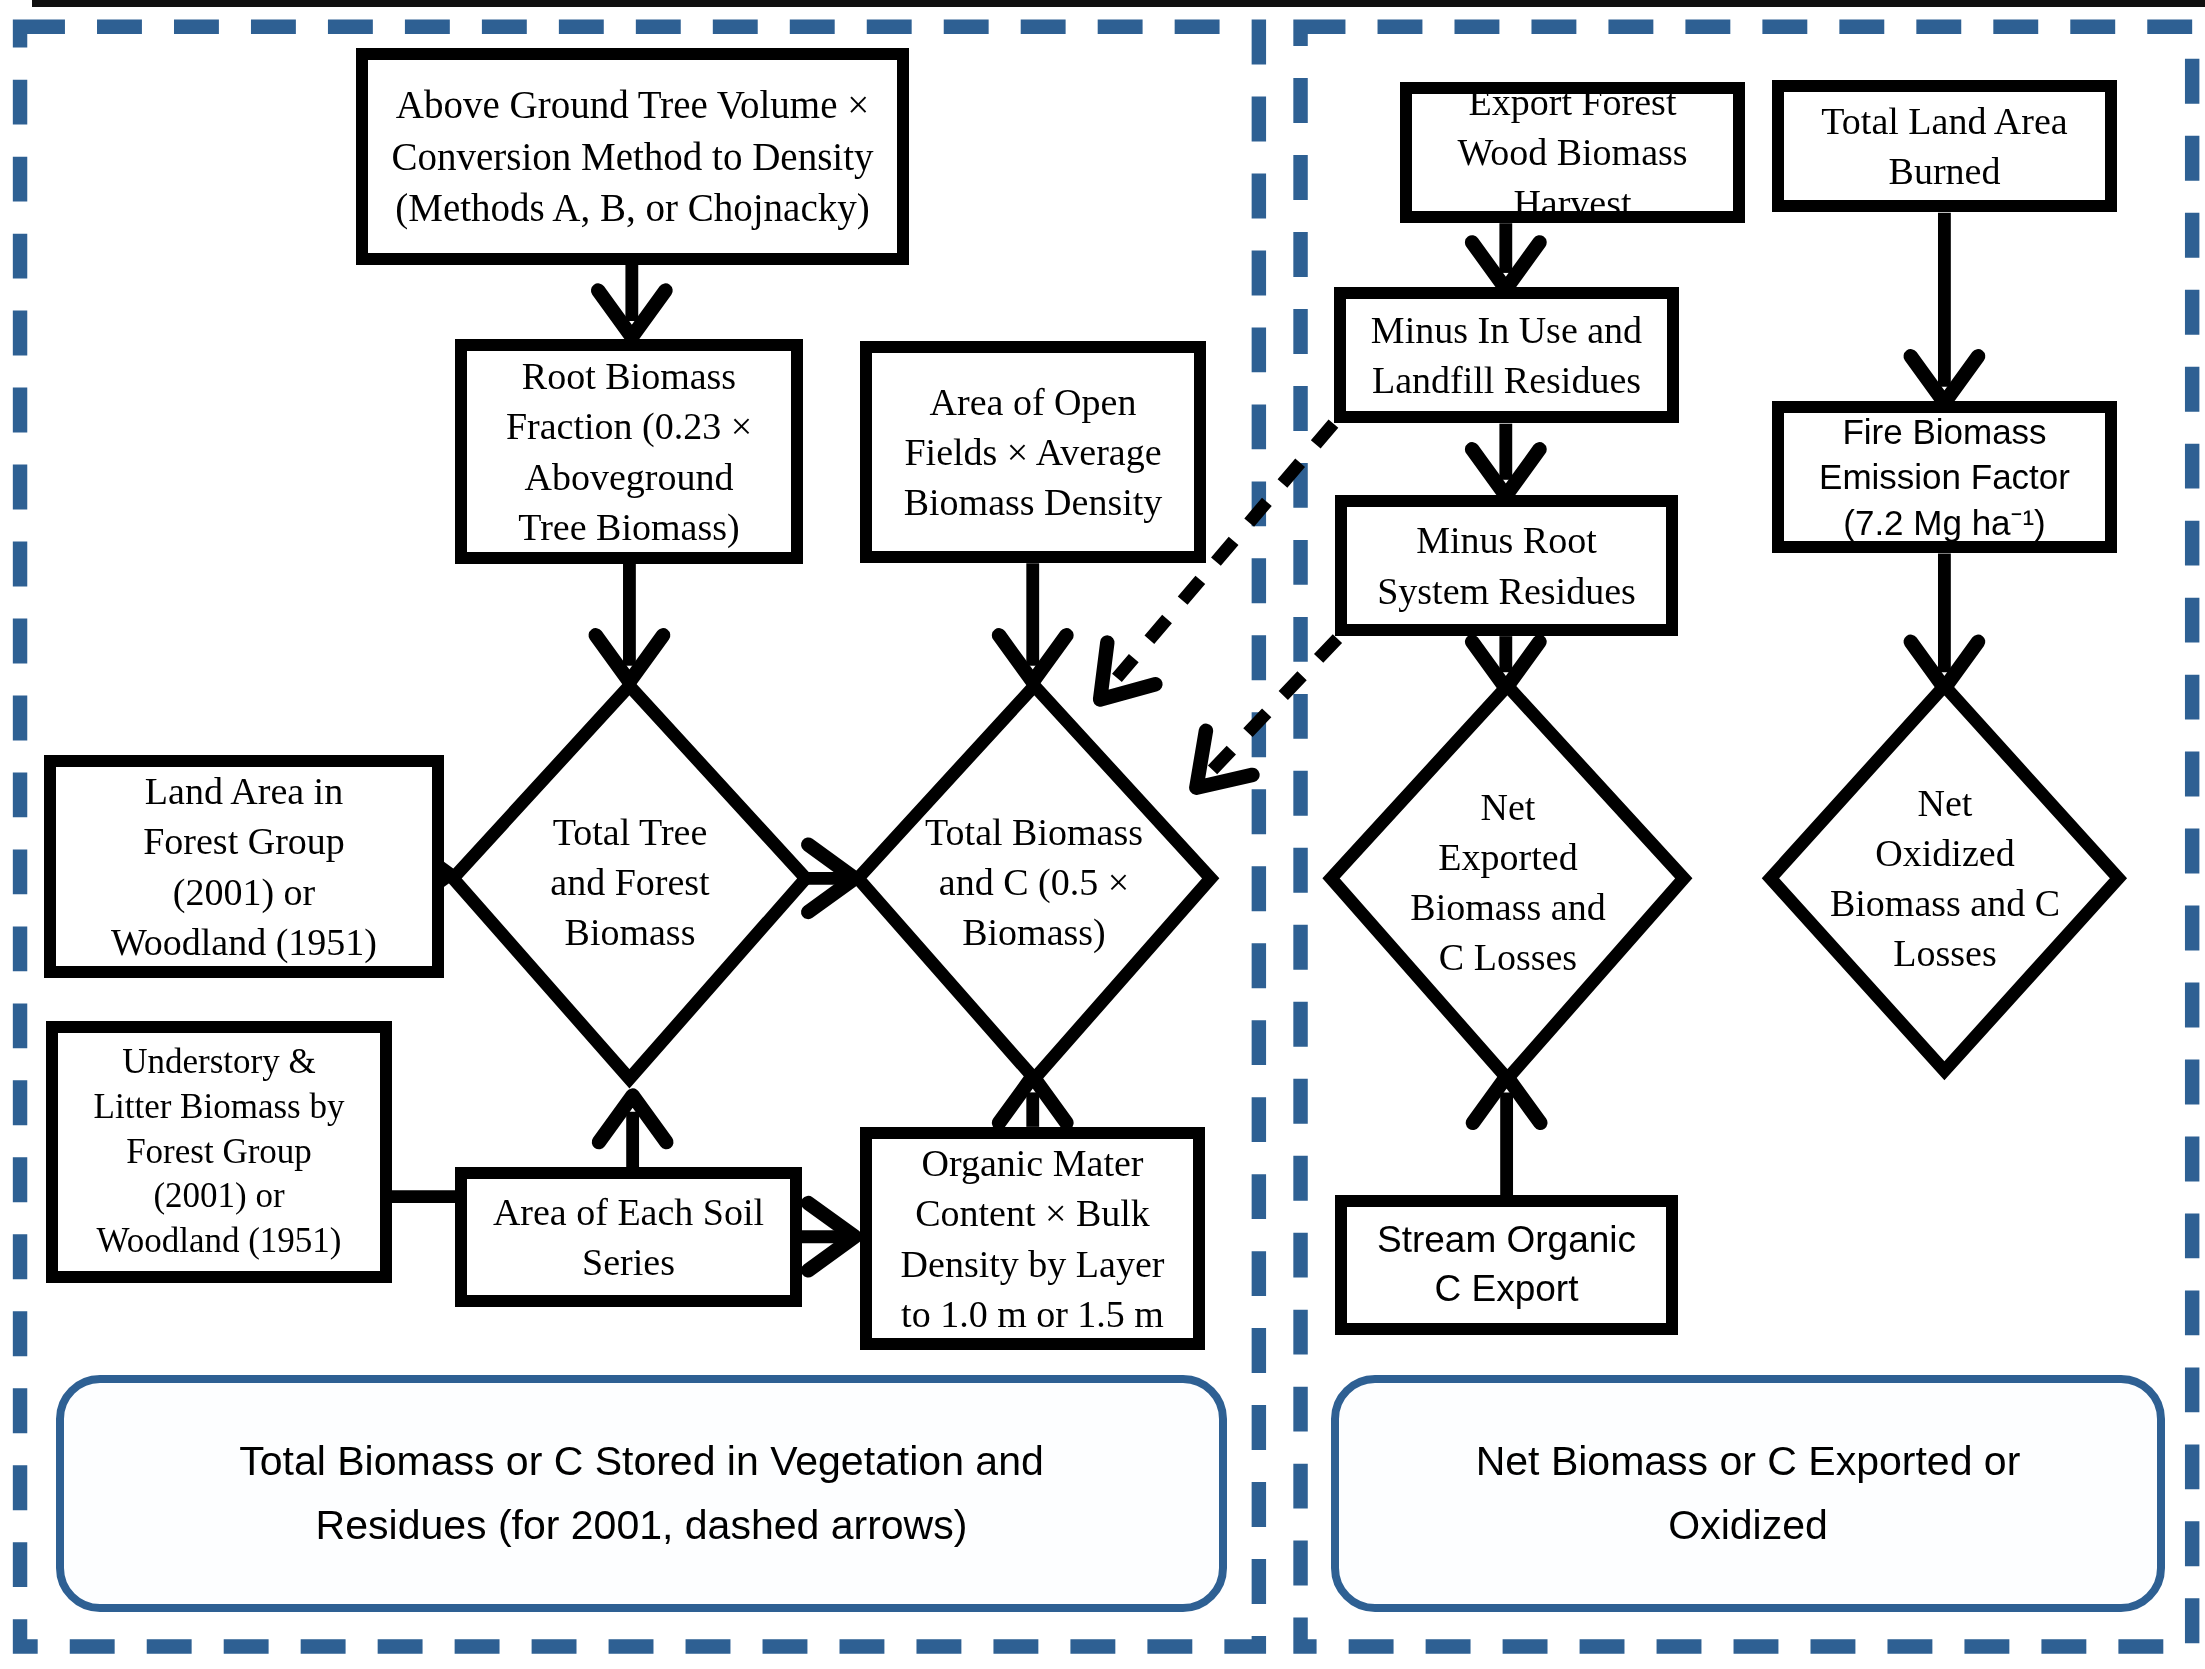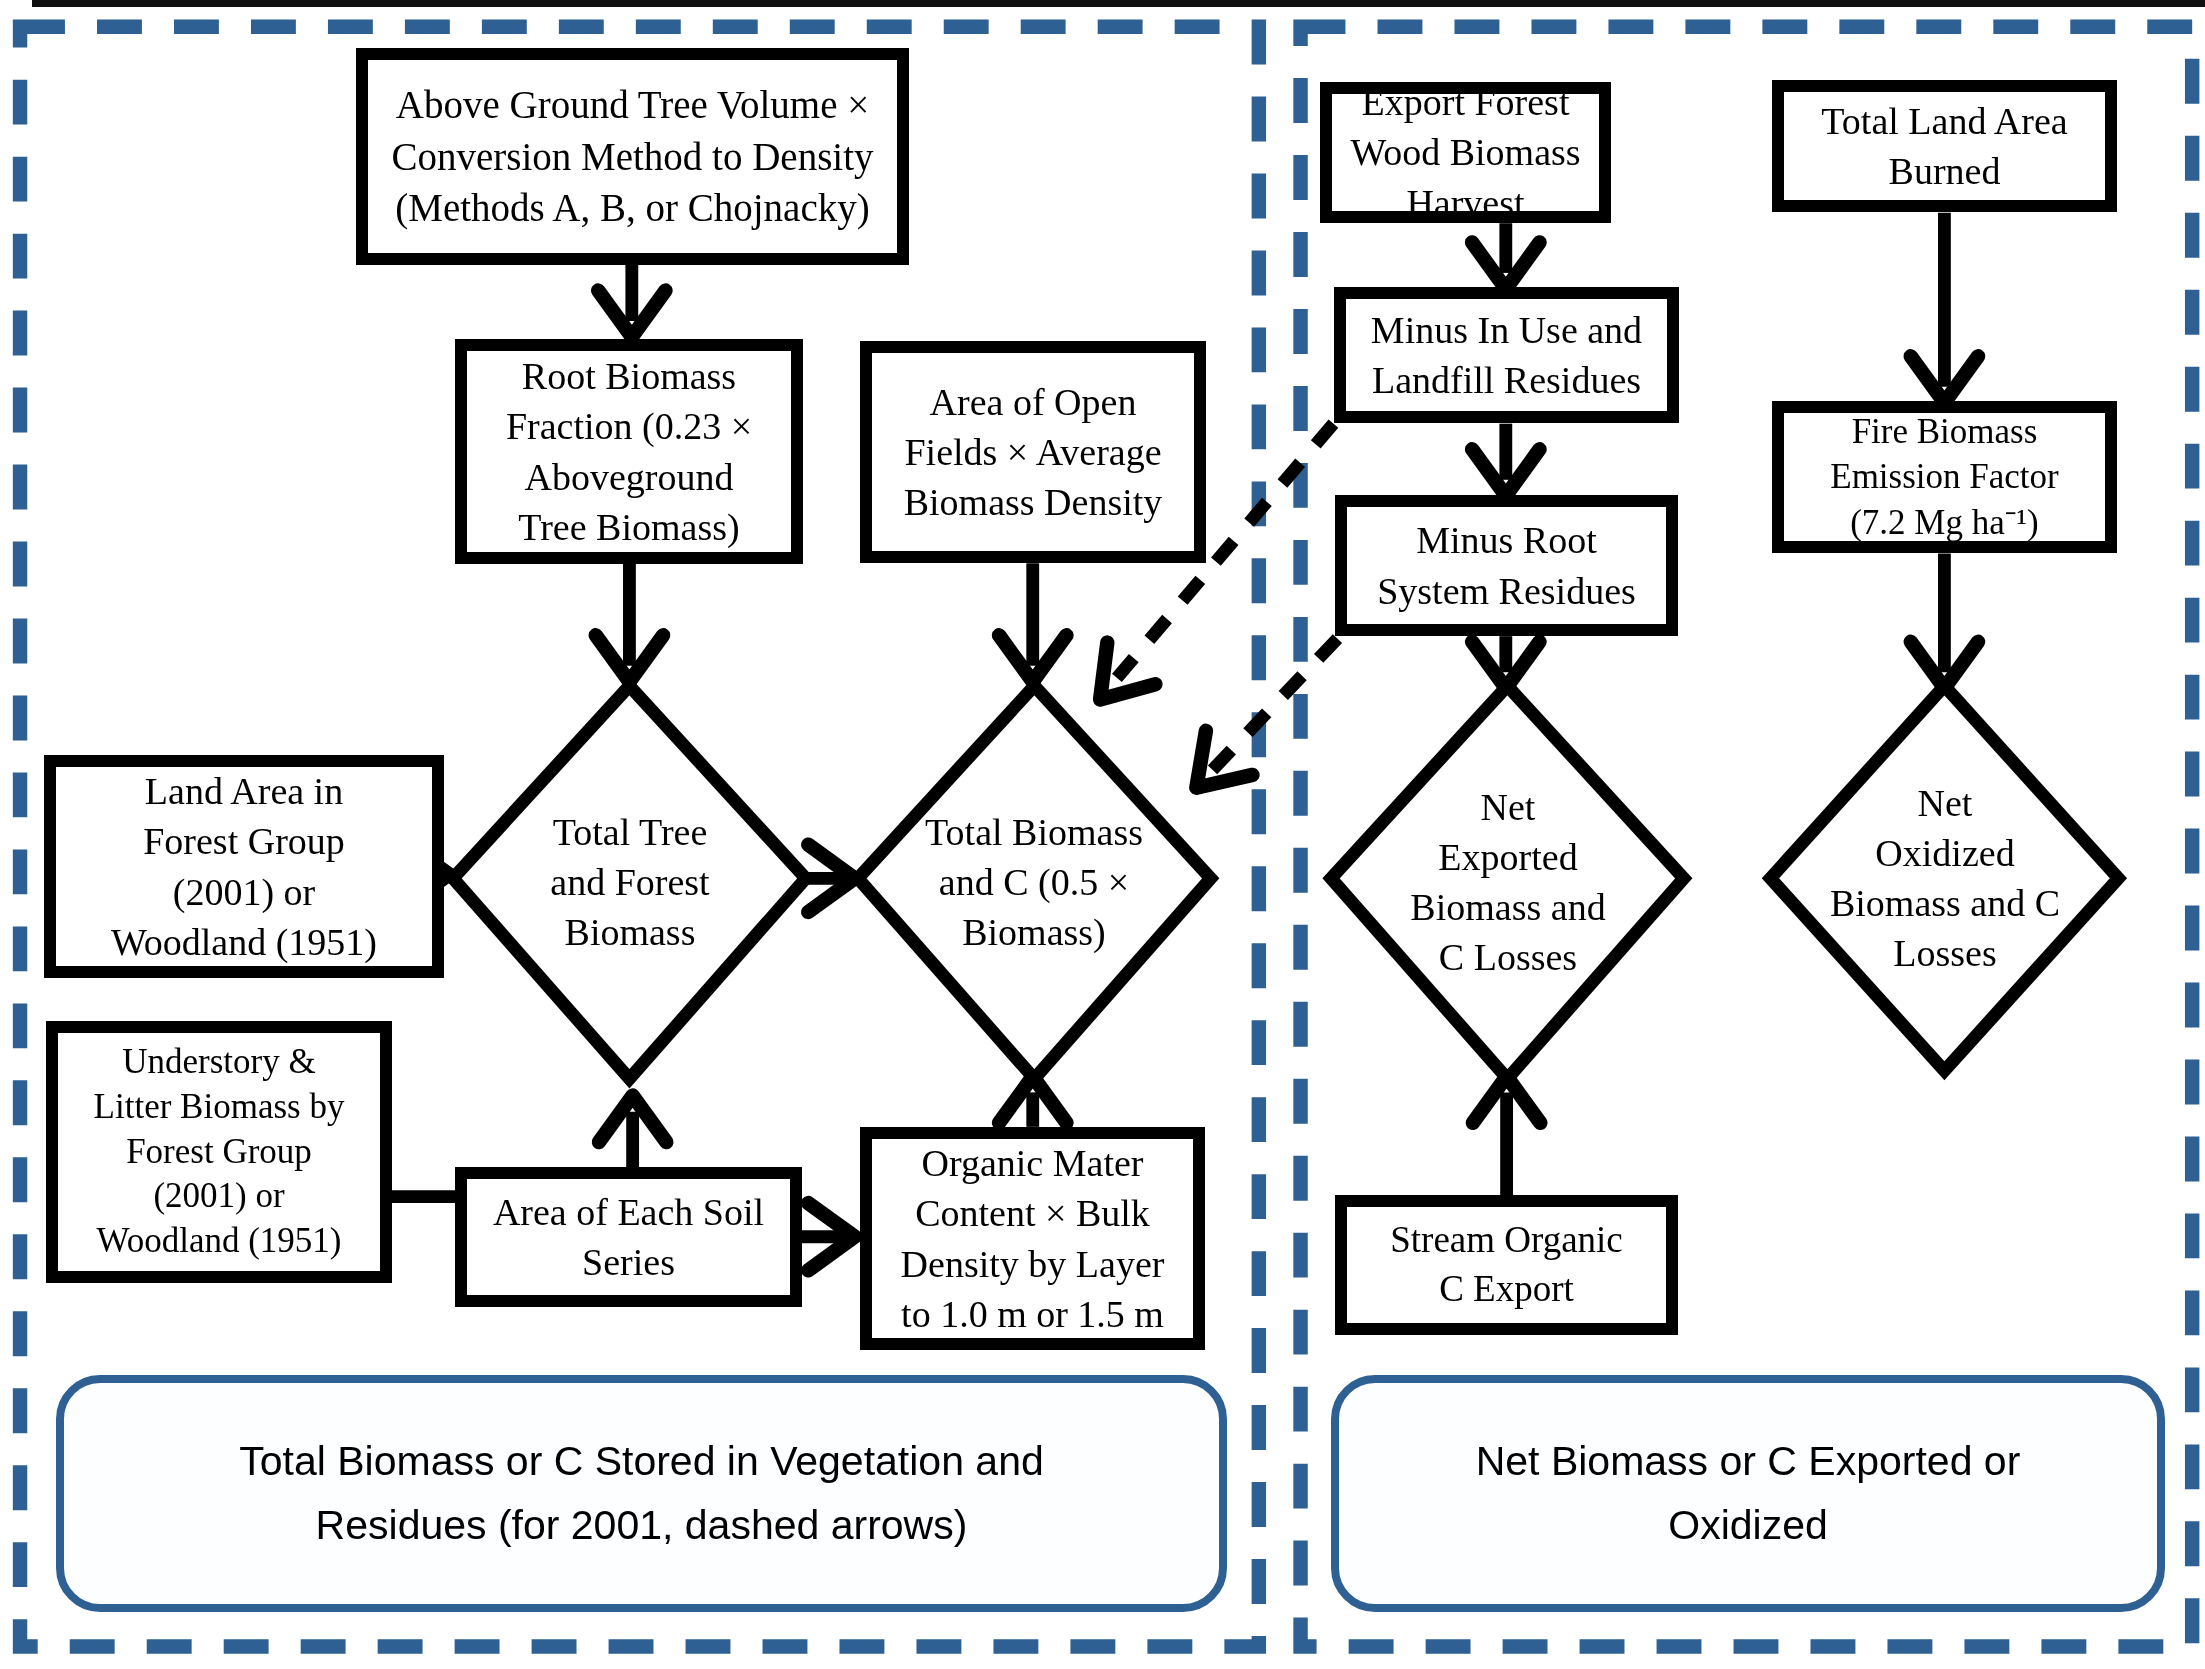--- a/index.html
+++ b/index.html
@@ -7,21 +7,21 @@
           font-family:"Liberation Serif", serif;color:#000;}
   #wires{position:absolute;left:0;top:0;width:2205px;height:1670px;}
   .panel{fill:none;stroke:#2e6093;stroke-width:18;}
   .diamond{fill:#ffffff;stroke:#000000;stroke-width:16;stroke-linejoin:miter;}
   .wire{fill:none;stroke:#000000;stroke-width:16;}
   .head{fill:none;stroke:#000000;stroke-width:18;stroke-linecap:round;stroke-linejoin:round;}
   .dashwire{fill:none;stroke:#000000;stroke-width:16;stroke-dasharray:34 30;}
   .node{position:absolute;box-sizing:border-box;border:12px solid #000;background:#fff;
         display:flex;align-items:center;justify-content:center;text-align:center;
         white-space:pre-line;line-height:1.32;font-size:38px;padding:13px 8px;}
-  .sans{font-family:Liberation Serif, serif;}
+  .sans{font-family:Liberation Sans, sans-serif;}
   .dlabel{position:absolute;transform:translate(-50%,-50%);width:321px;text-align:center;
           white-space:pre-line;font-size:38px;line-height:1.32;}
   .footer{position:absolute;box-sizing:border-box;border:8px solid #2e6093;border-radius:44px;
           background:#fdfeff;display:flex;align-items:center;justify-content:center;
           text-align:center;white-space:pre-line;
           font-family:"Liberation Sans", sans-serif;font-size:41px;line-height:1.55;}
   .topline{position:absolute;left:32px;top:0;width:2173px;height:7.2px;background:#101010;}
 </style>
 </head>
 <body>
@@ -101,21 +101,21 @@
 Woodland (1951)</div>
 
   <div class="node" style="left:455px;top:1167px;width:347px;height:140px">Area of Each Soil
 Series</div>
 
   <div class="node" style="left:860px;top:1127px;width:345px;height:223px">Organic Mater
 Content × Bulk
 Density by Layer
 to 1.0 m or 1.5 m</div>
 
-  <div class="node" style="left:1320px;top:82px;width:291px;height:141px">Export Forest
+  <div class="node" style="left:1400px;top:82px;width:345px;height:141px">Export Forest
 Wood Biomass
 Harvest</div>
 
   <div class="node" style="left:1334px;top:287px;width:345px;height:136px">Minus In Use and
 Landfill Residues</div>
 
   <div class="node" style="left:1335px;top:495px;width:343px;height:141px">Minus Root
 System Residues</div>
 
   <div class="node sans" style="left:1335px;top:1195px;width:343px;height:140px;font-size:37px">Stream Organic

